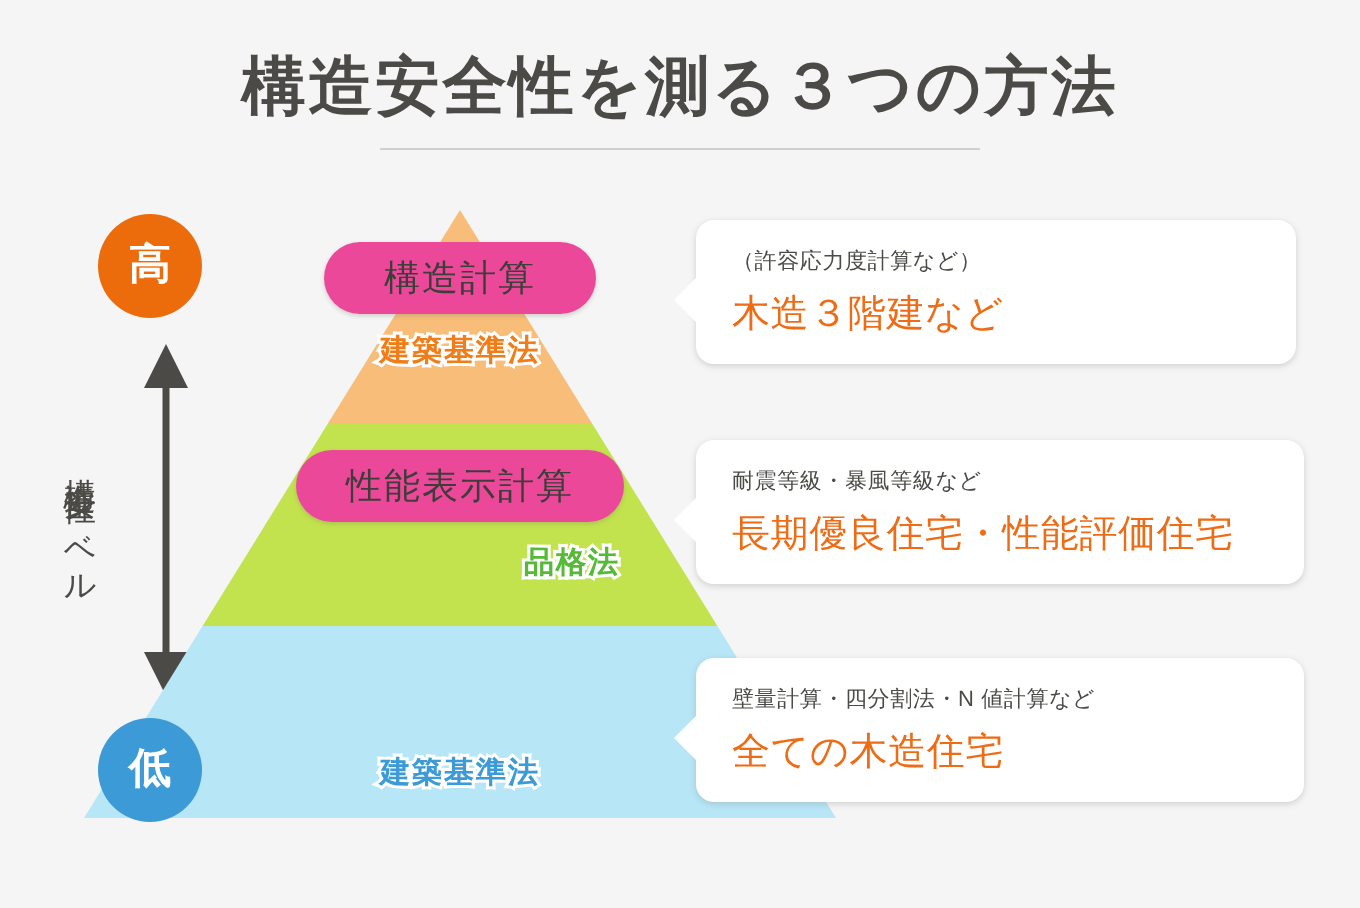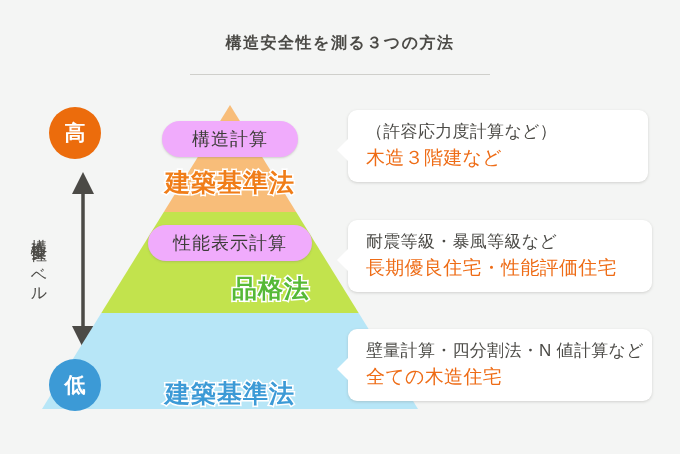--- a/index.html
+++ b/index.html
@@ -22,21 +22,21 @@
 
   
   #title-block {
     position: absolute;
     left: 0;
     top: 26px;
     width: 680px;
     text-align: center;
   }
   #page-title {
-    font-size: 16px;
+    font-size: 32px;
     font-weight: bold;
     color: #4b4a46;
     letter-spacing: 1.5px;
     line-height: 34px;
     white-space: nowrap;
   }
   #title-rule {
     position: absolute;
     left: 190px;
     top: 48px;
@@ -97,39 +97,39 @@
     left: 30px;
     top: 98px;
     width: 400px;
     height: 320px;
     z-index: 1;
   }
 
   
   .tier-pill {
     position: absolute;
-    background: #f0abfc;
+    background: #ec4899;
     border-radius: 22px;
     box-shadow: 0 1px 2px rgba(120,120,110,0.30);
     color: #3e3d3a;
     font-size: 18px;
     line-height: 36px;
     height: 36px;
     text-align: center;
     letter-spacing: 1px;
     white-space: nowrap;
     z-index: 3;
   }
   #pill-top    { left: 162px; top: 121px; width: 136px; }
   #pill-middle { left: 148px; top: 225px; width: 164px; }
   #pill-bottom { left: 162px; top: 330px; width: 136px; }
 
   .tier-law {
     position: absolute;
-    font-size: 25px;
+    font-size: 15px;
     font-weight: bold;
     letter-spacing: 1px;
     text-align: center;
     white-space: nowrap;
     z-index: 3;
     -webkit-text-stroke: 3px #ffffff;
     paint-order: stroke fill;
   }
   #law-top    { left: 150px; top: 166px; width: 160px; color: #f07d18; }
   #law-middle { left: 150px; top: 272px; width: 160px; color: #56b937; }
@@ -147,21 +147,21 @@
   }
   .callout-tail {
     position: absolute;
     left: -11px;
     top: 28px;
     width: 12px;
     height: 24px;
     z-index: 5;
   }
   .callout-line1 {
-    font-size: 17px;
+    font-size: 11px;
     color: #4b4a46;
     line-height: 25px;
     letter-spacing: 0.3px;
     white-space: nowrap;
   }
   .callout-line2 {
     font-size: 19px;
     color: #ee6c16;
     line-height: 27px;
     letter-spacing: 0.3px;

